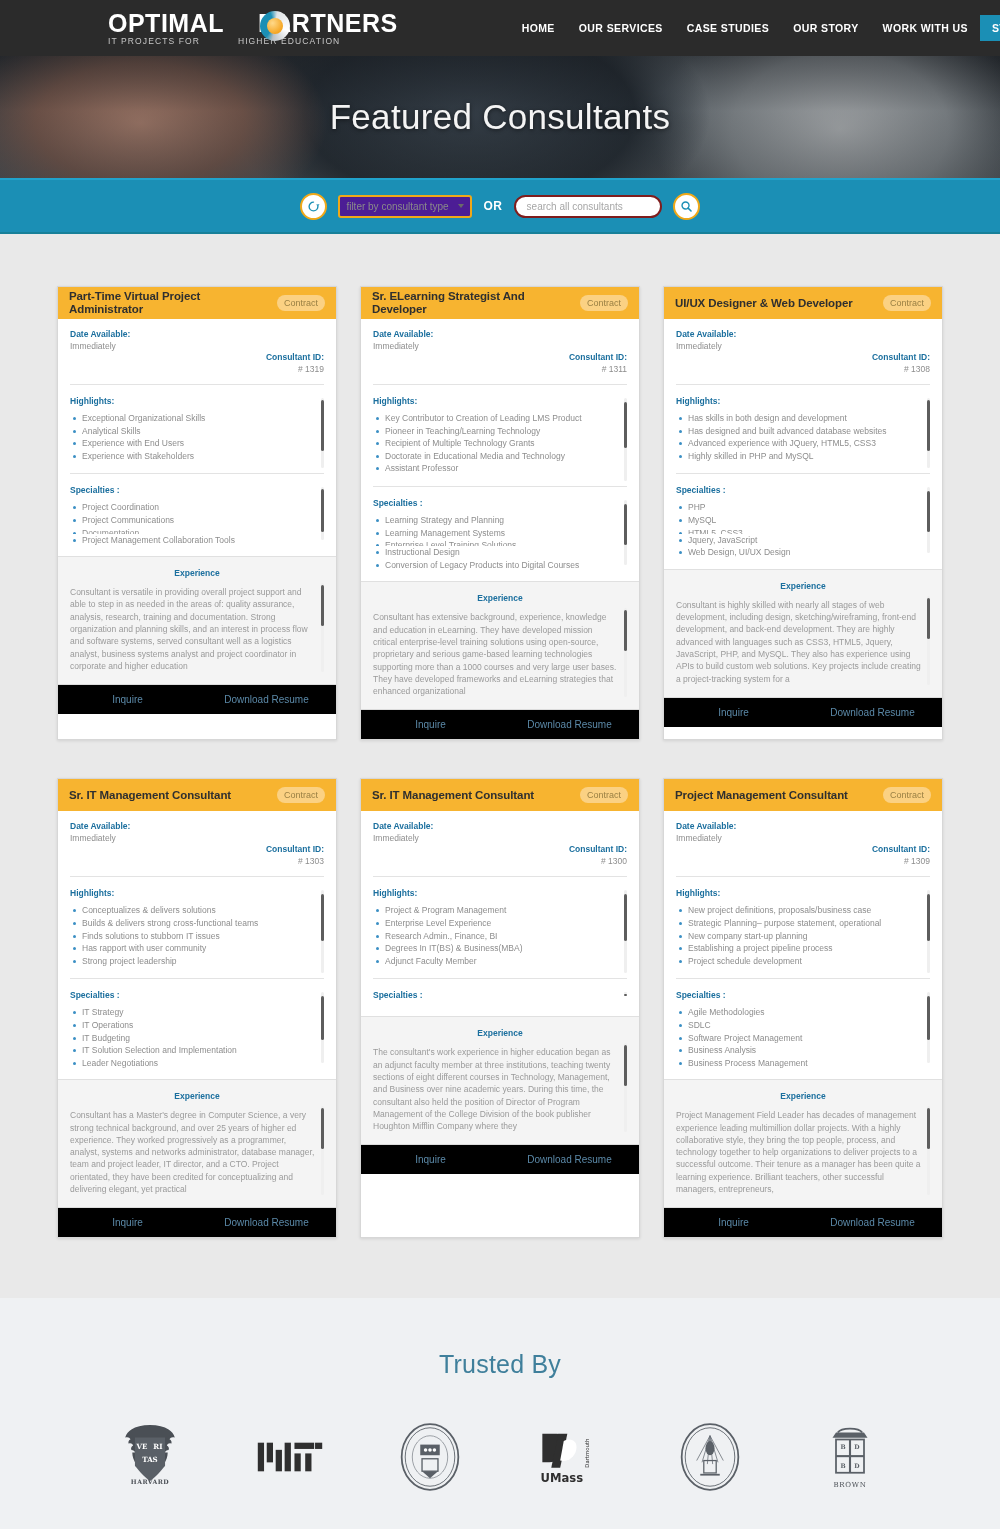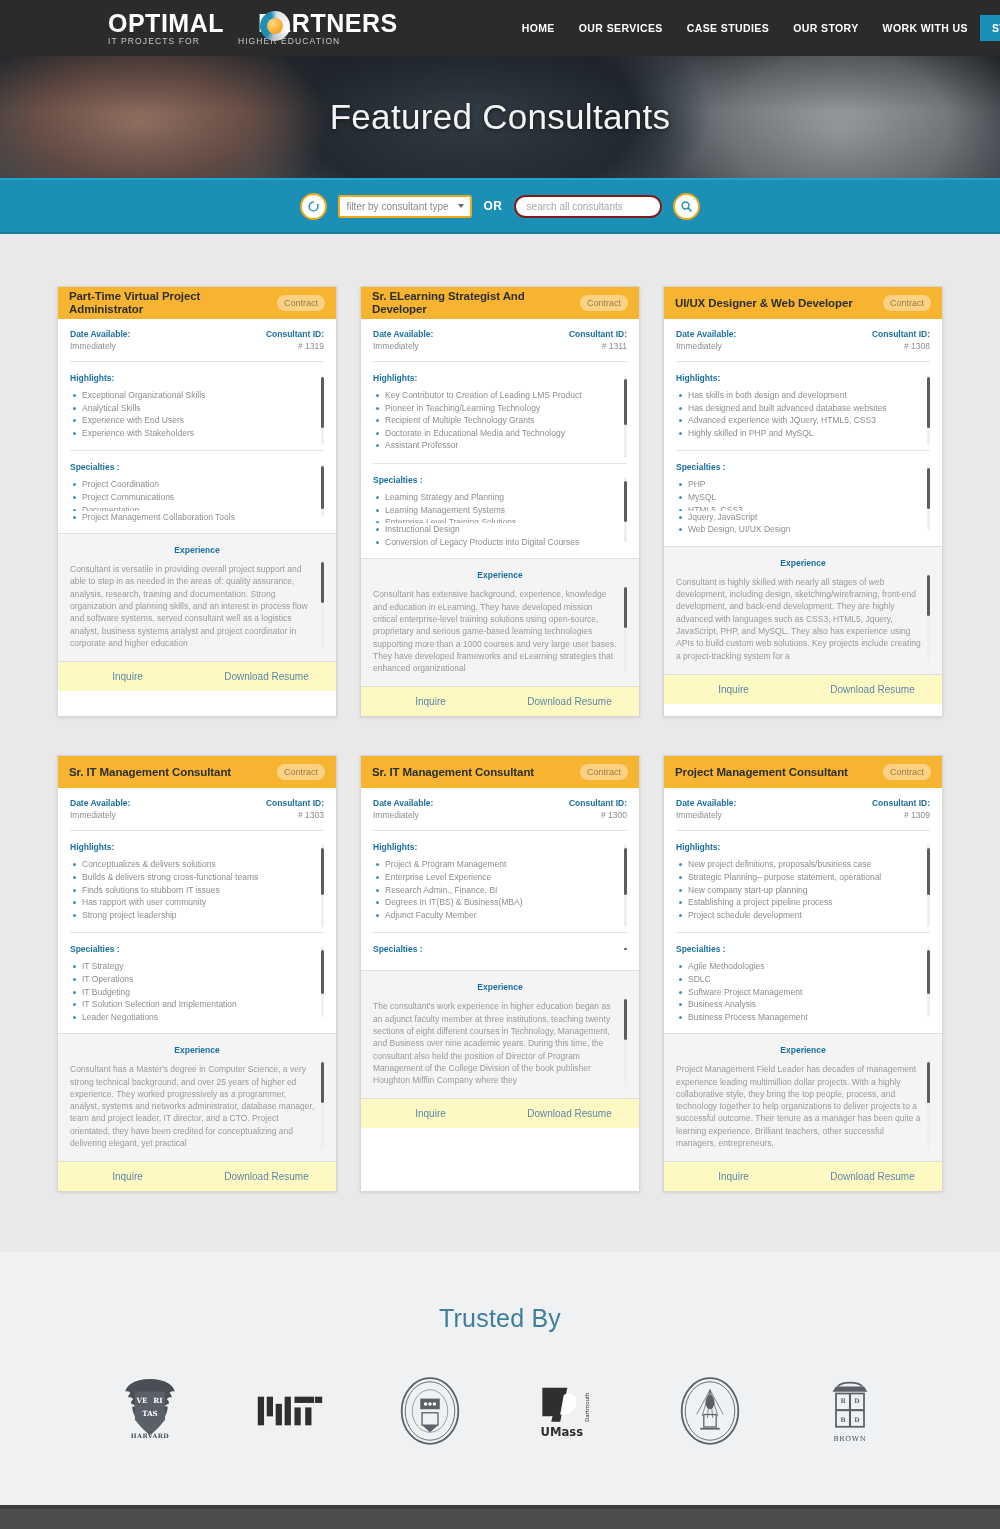--- a/index.html
+++ b/index.html
@@ -75,21 +75,21 @@
     display: flex; align-items: center; justify-content: center; gap: 11px;
   }
   .round-btn {
     width: 27px; height: 27px; border-radius: 50%;
     background: #ffffff; border: 2px solid #f0a818;
     display: flex; align-items: center; justify-content: center;
     cursor: pointer; flex: none;
   }
   .round-btn svg { display: block; }
   .select-box {
-    width: 134px; height: 23px; background: #ffffff;
+    width: 134px; height: 23px; background: #4c1d95;
     border: 2px solid #f0a818; border-radius: 3px;
     display: flex; align-items: center; padding: 0 6px;
     font-size: 10px; color: #8a8a8a; cursor: pointer;
     position: relative;
   }
   .select-caret {
     position: absolute; right: 6px; top: 50%;
     transform: translateY(-50%);
     border-left: 3.5px solid transparent; border-right: 3.5px solid transparent;
     border-top: 4.5px solid #6a6a6a;
@@ -133,21 +133,21 @@
     letter-spacing: -0.1px; line-height: 13px;
   }
   .card-badge {
     font-size: 9px; color: #9a8044; background: #fbd183;
     padding: 3px 7px; border-radius: 8px; white-space: nowrap;
     margin-left: 6px;
   }
   .card-body { padding: 10px 12px 0 12px; background: #fff; }
   .meta-row {
     display: flex; justify-content: space-between;
-    padding-bottom: 9px; border-bottom: 1px solid #e3e3e3;
+    padding-bottom: 9px; border-bottom: 1px solid #e3e3e3; flex-direction: column;
   }
   .meta-col { font-size: 8.5px; line-height: 11.5px; }
   .meta-col.right { text-align: right; }
   .meta-label { color: #1b6f9e; font-weight: bold; }
   .meta-value { color: #8d8d8d; }
 
   .sec { position: relative; padding: 11px 0 0 0; }
   .sec-title {
     font-size: 8.5px; font-weight: bold; color: #1b6f9e;
     margin-bottom: 6px;
@@ -183,21 +183,21 @@
     font-size: 8.5px; font-weight: bold; color: #1b6f9e;
     text-align: center; margin-bottom: 8px;
   }
   .exp-text {
     font-size: 8.5px; color: #9a9a9a; line-height: 12.3px;
     max-height: 86px; overflow: hidden; padding-right: 8px;
   }
   .exp .scroll-rail { top: 26px; bottom: 12px; right: 12px; }
 
   .card-foot {
-    background: #fef9c3; border-top: 1px solid #dcdcdc;
+    background: #000000; border-top: 1px solid #dcdcdc;
     height: 30px; display: flex; align-items: center;
   }
   .foot-btn {
     flex: 1; text-align: center; font-size: 10px;
     color: #5b89a8; cursor: pointer;
   }
 
   
   .trusted {
     background: #eff1f3; margin-top: 60px;

